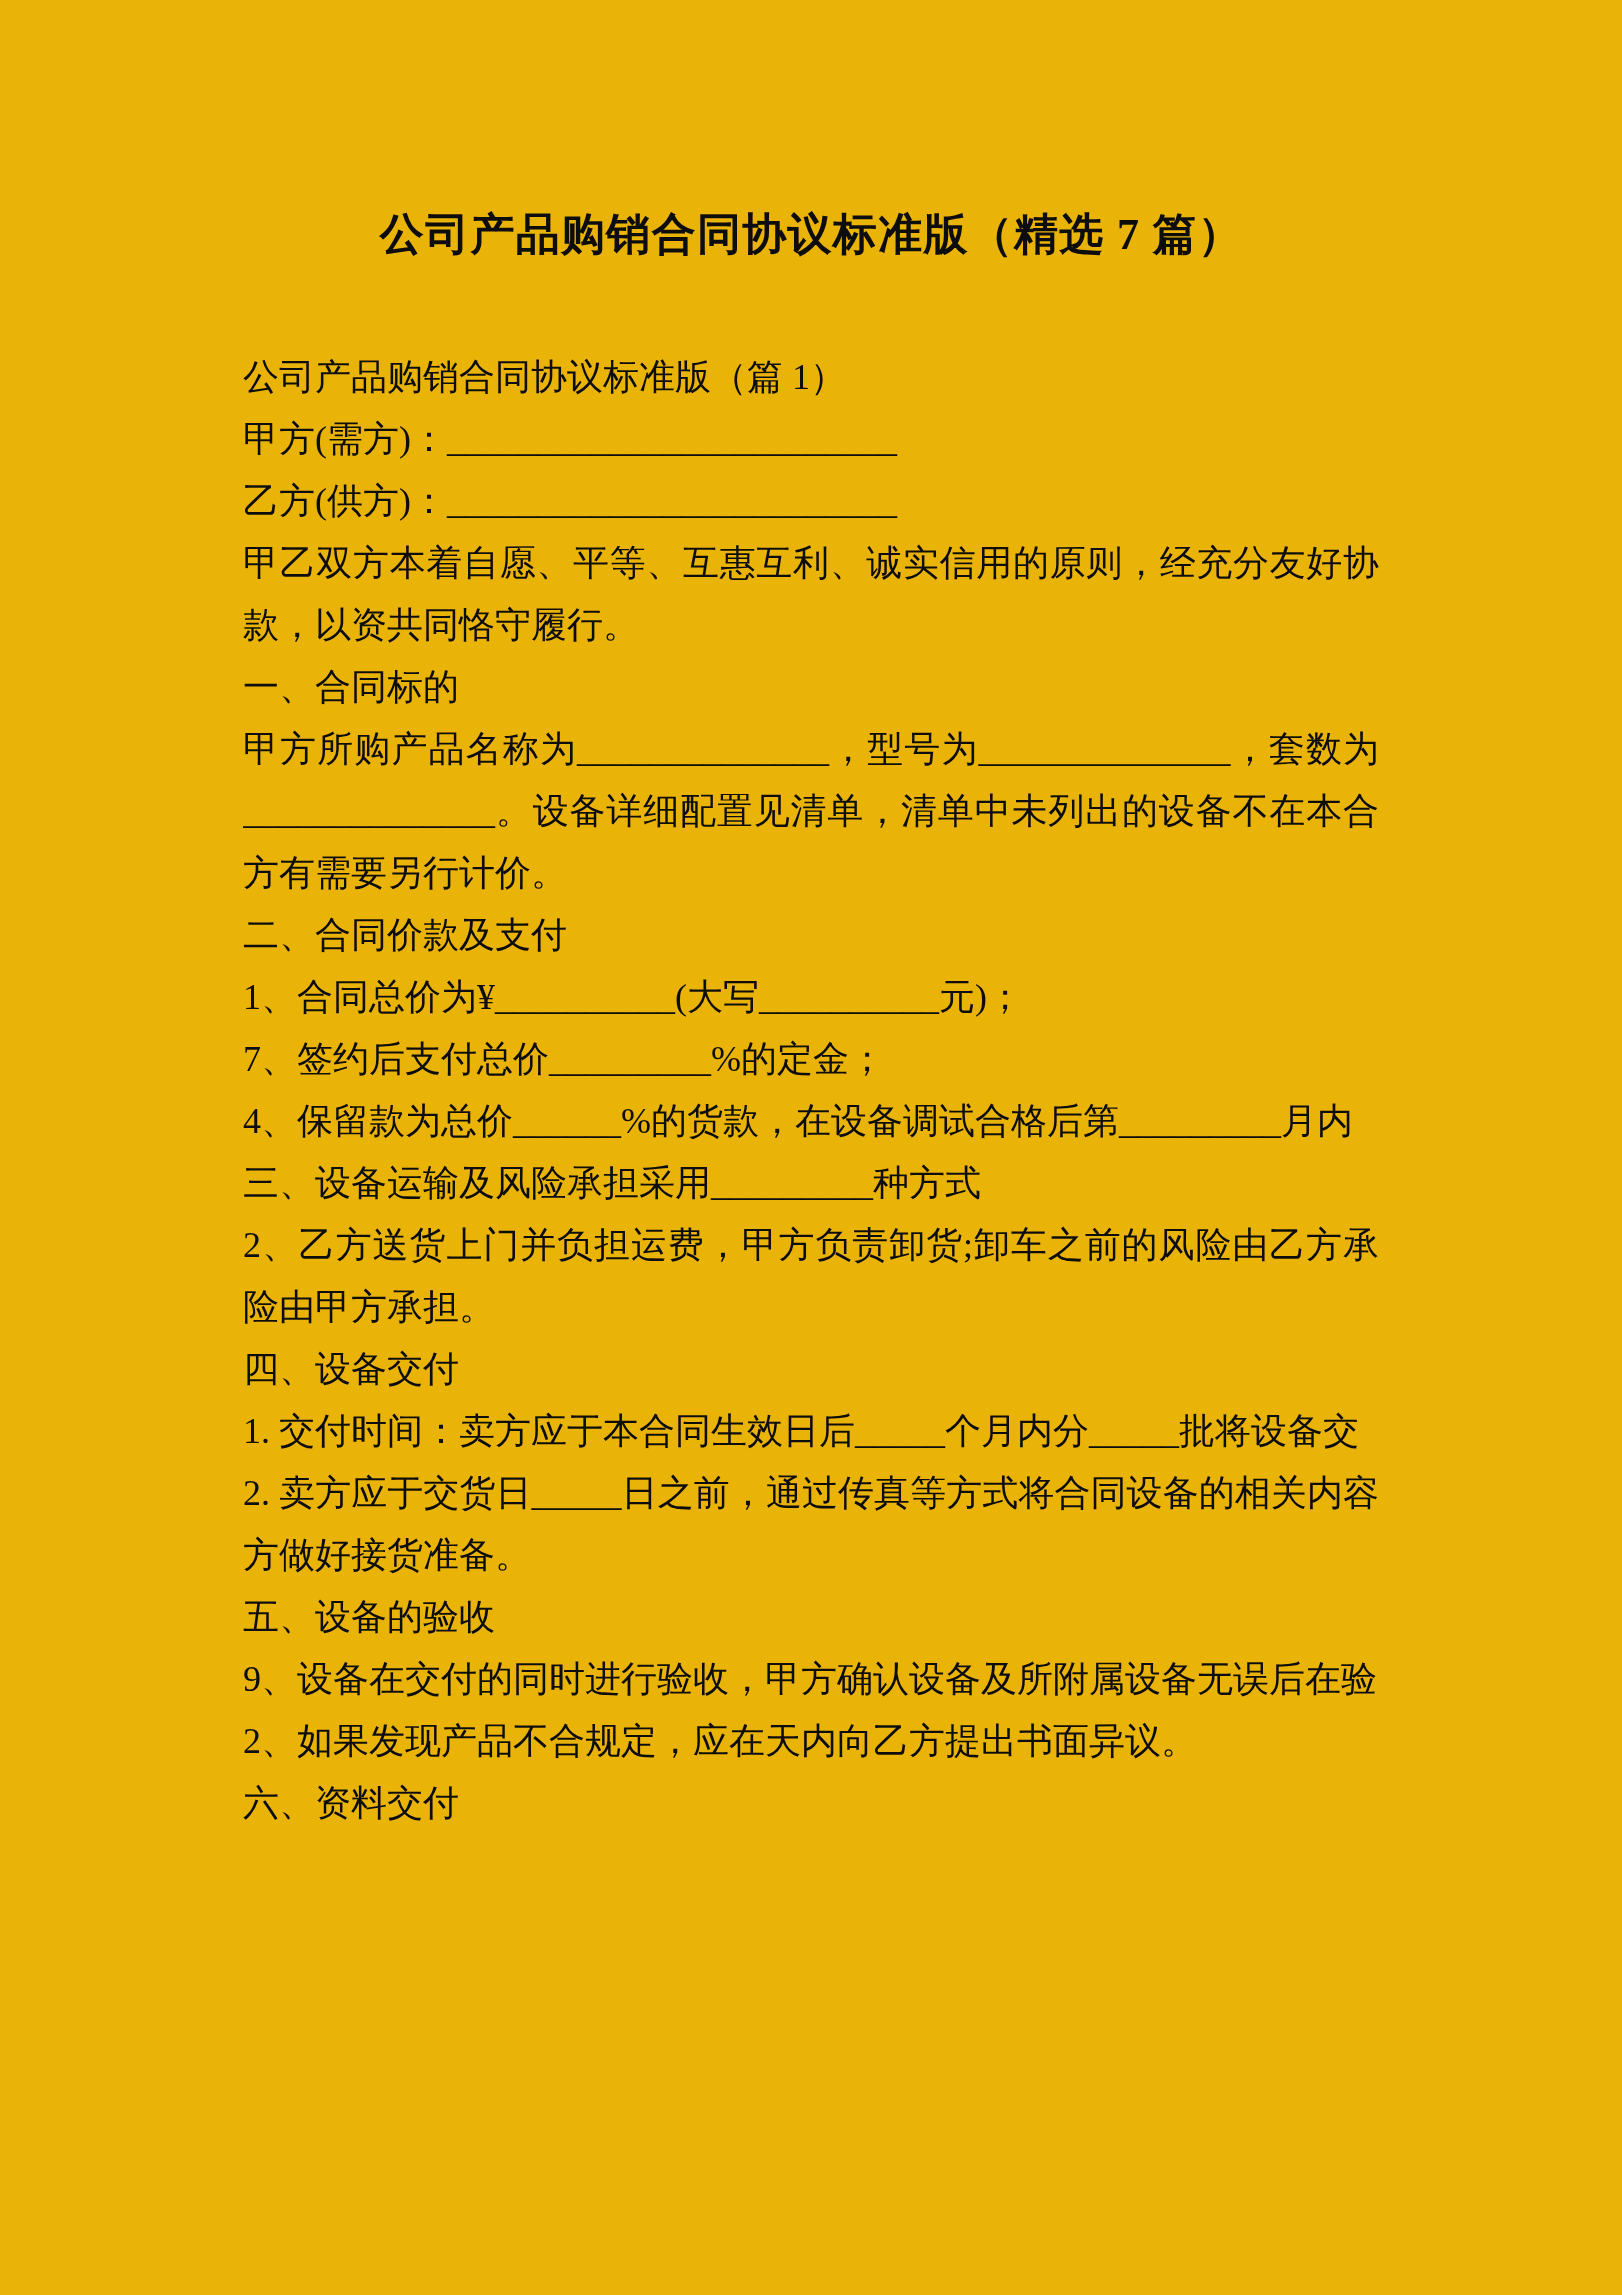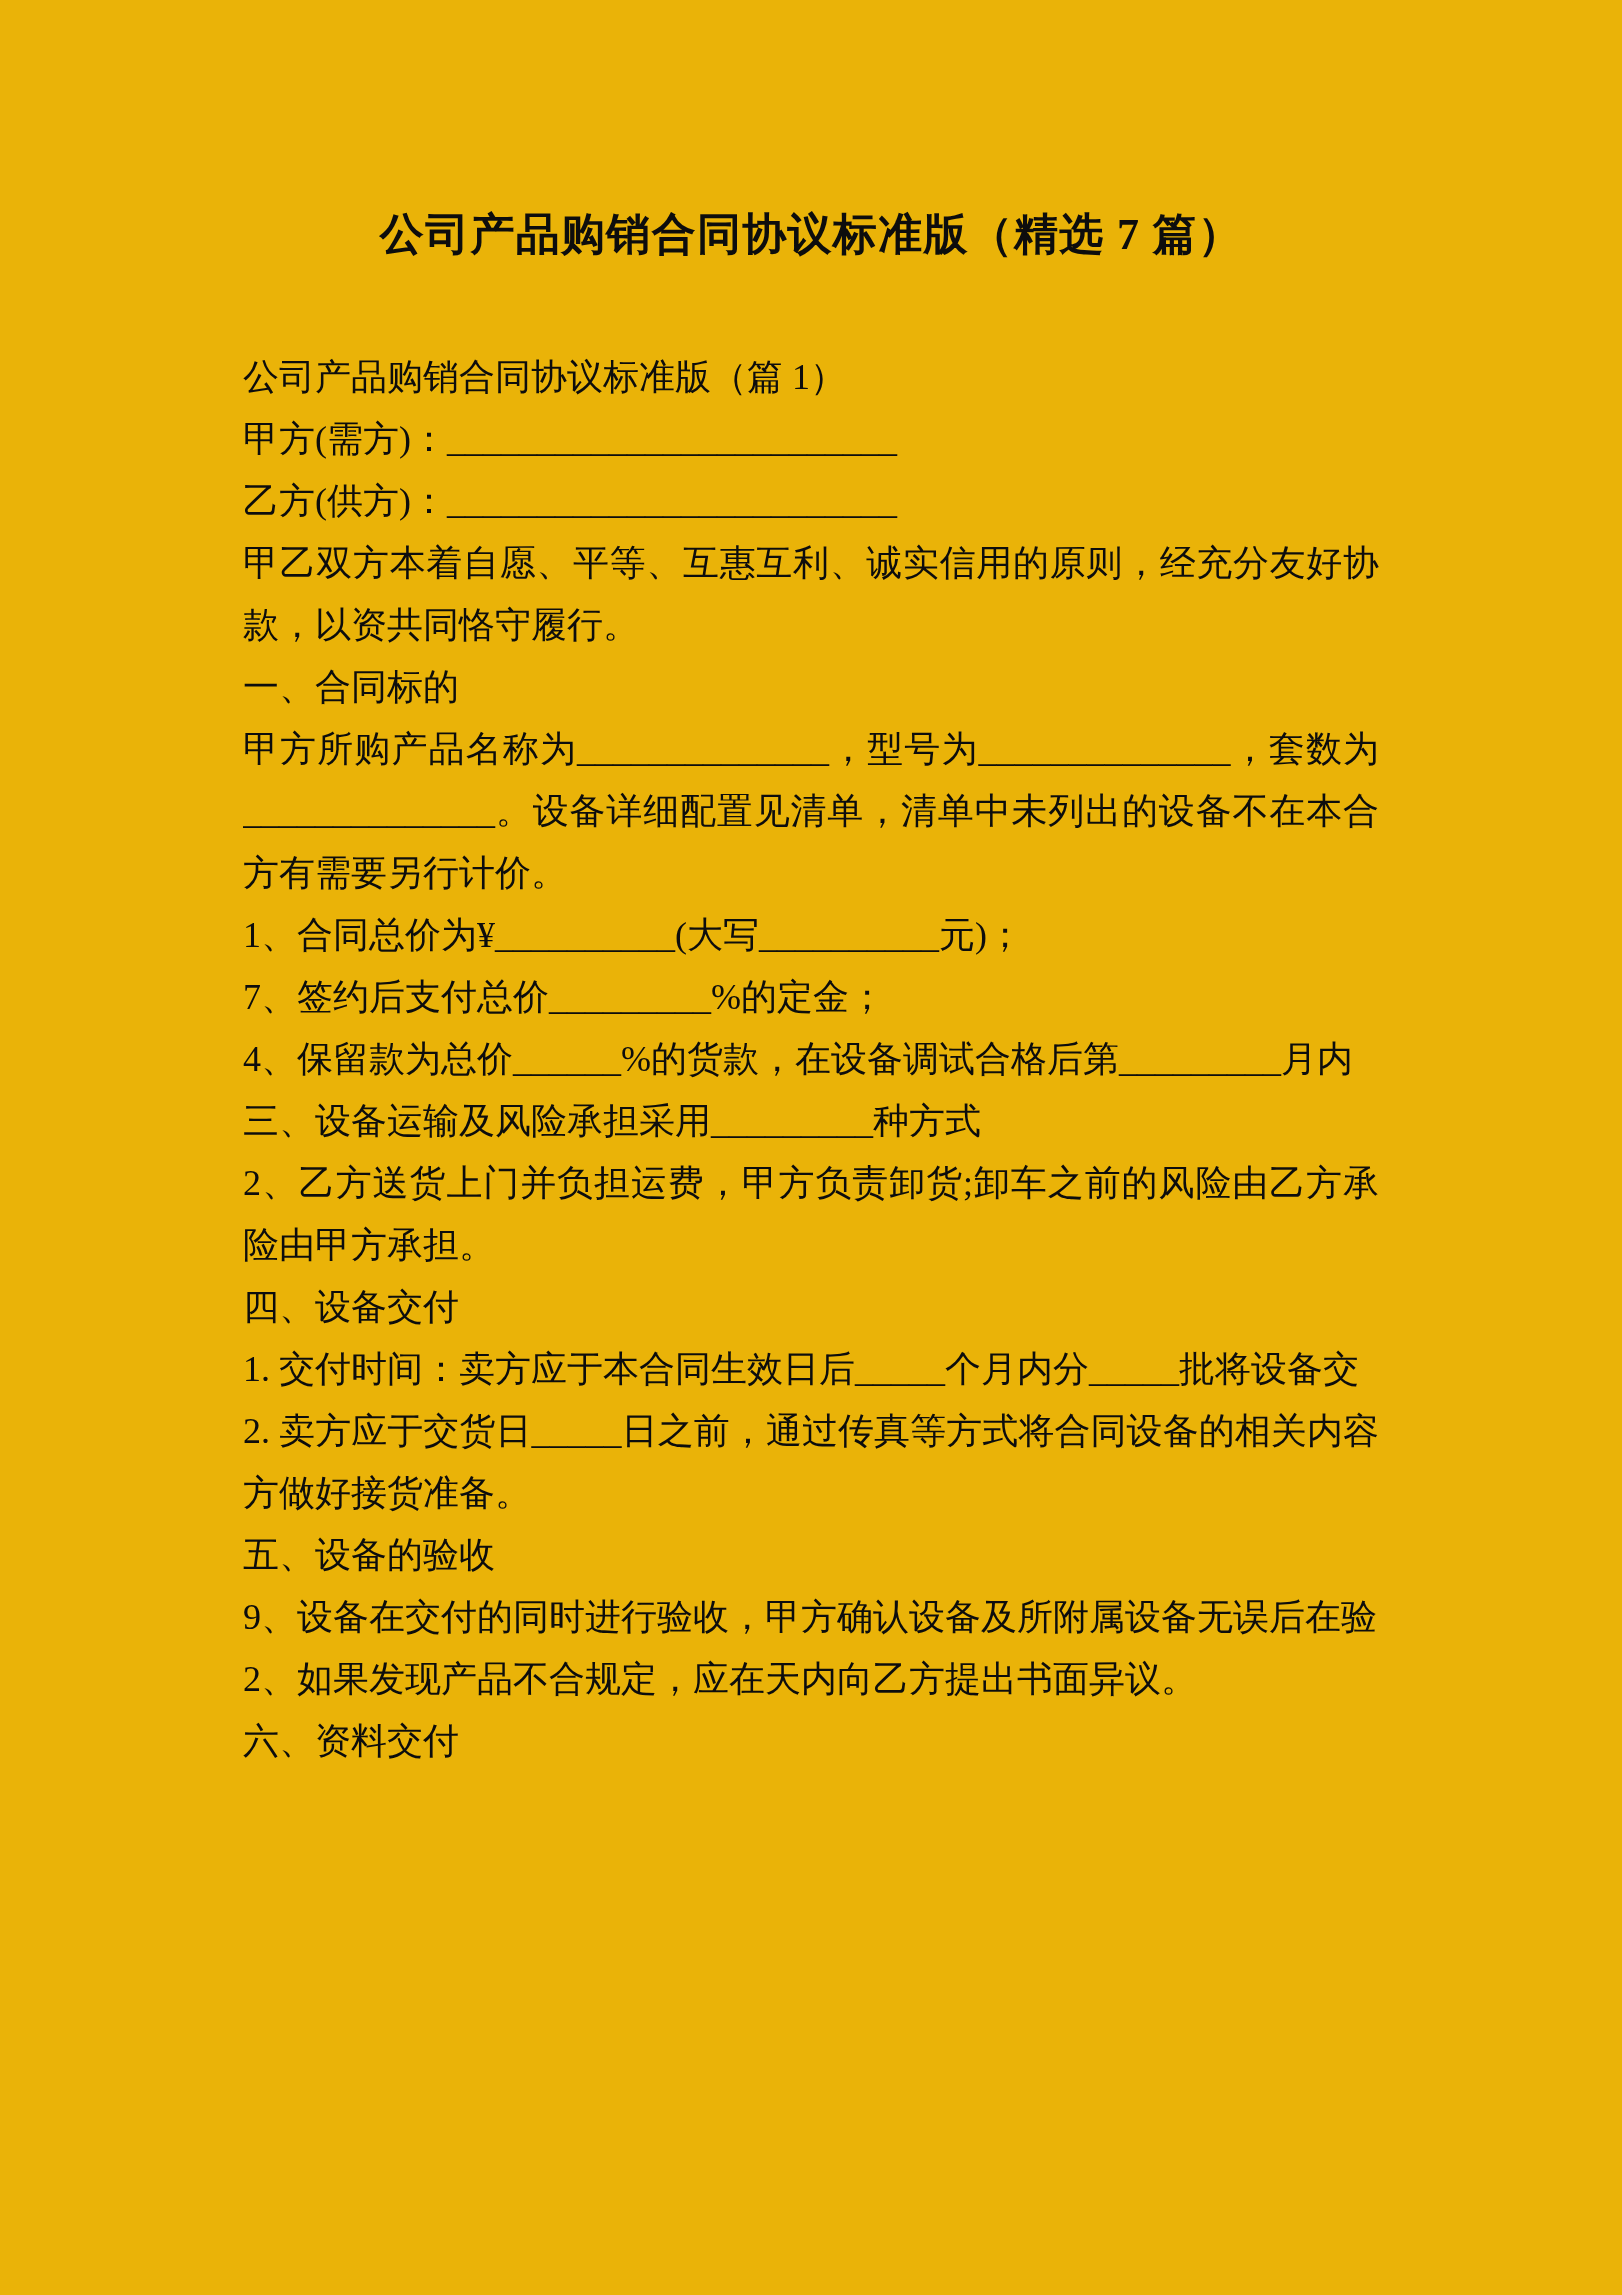--- a/index.html
+++ b/index.html
@@ -52,20 +52,21 @@
   <div class="body">
     <div class="line">公司产品购销合同协议标准版（篇 1）</div>
     <div class="line">甲方(需方)：_________________________</div>
     <div class="line">乙方(供方)：_________________________</div>
     <div class="line j">甲乙双方本着自愿、平等、互惠互利、诚实信用的原则，经充分友好协商，订立如下合同条</div>
     <div class="line">款，以资共同恪守履行。</div>
     <div class="line">一、合同标的</div>
     <div class="line j">甲方所购产品名称为______________，型号为______________，套数为</div>
     <div class="line j">______________。设备详细配置见清单，清单中未列出的设备不在本合同供应之列，如甲</div>
     <div class="line">方有需要另行计价。</div>
+    <div class="line">二、合同价款及支付</div>
     <div class="line">1、合同总价为¥__________(大写__________元)；</div>
     <div class="line">7、签约后支付总价_________%的定金；</div>
     <div class="line">4、保留款为总价______%的货款，在设备调试合格后第_________月内支付。</div>
     <div class="line">三、设备运输及风险承担采用_________种方式</div>
     <div class="line j">2、乙方送货上门并负担运费，甲方负责卸货;卸车之前的风险由乙方承担，卸车及之后的风</div>
     <div class="line">险由甲方承担。</div>
     <div class="line">四、设备交付</div>
     <div class="line">1. 交付时间：卖方应于本合同生效日后_____个月内分_____批将设备交付完毕。</div>
     <div class="line j">2. 卖方应于交货日_____日之前，通过传真等方式将合同设备的相关内容通知买方，以便买</div>
     <div class="line">方做好接货准备。</div>

